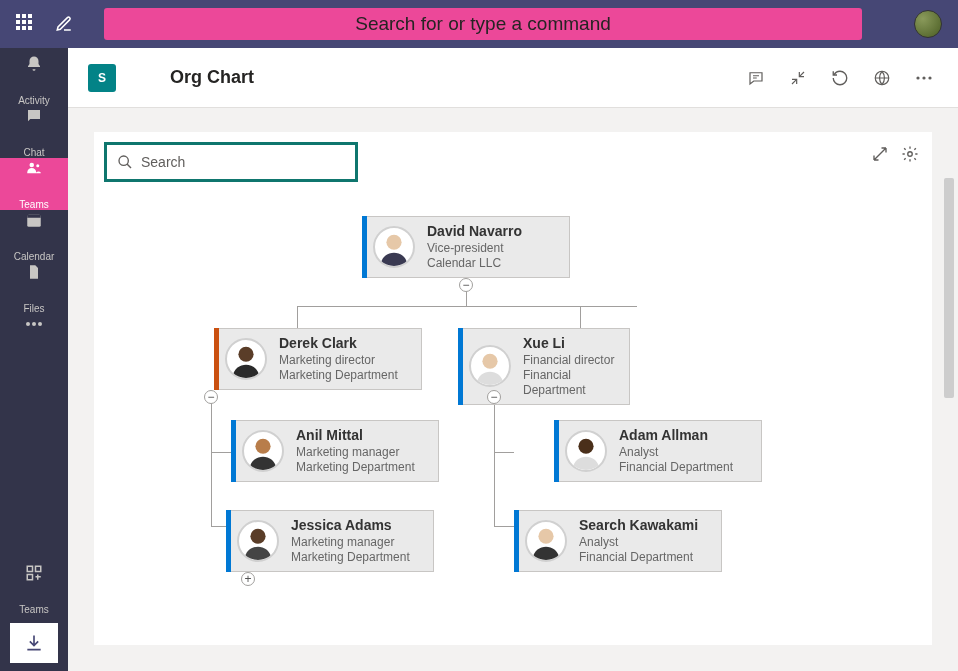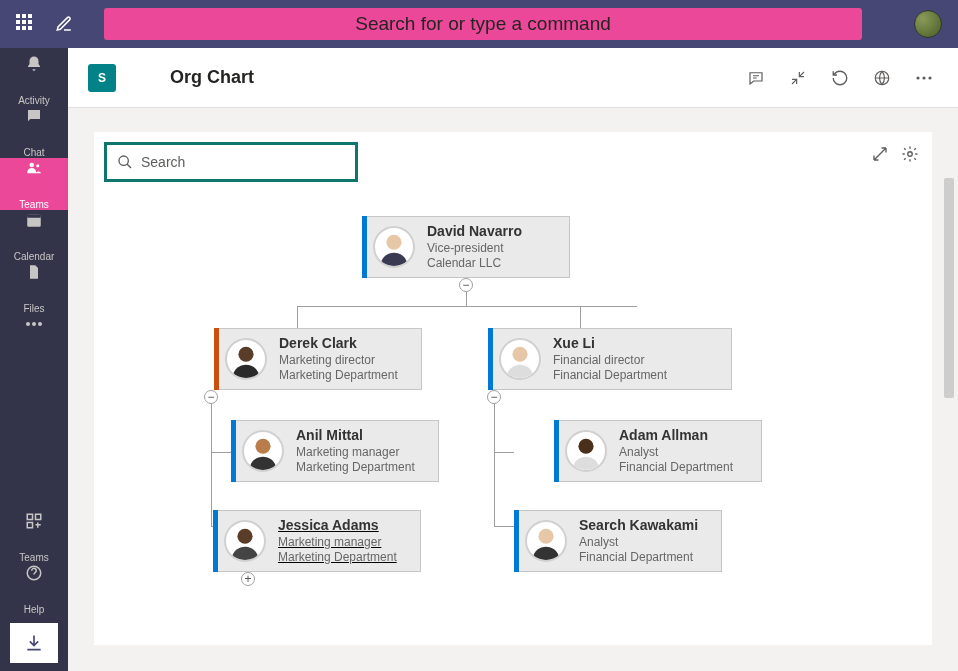--- a/index.html
+++ b/index.html
@@ -142,29 +142,20 @@
         <div class="ri-icon">
           <svg width="18" height="18" viewBox="0 0 24 24" fill="none" stroke="currentColor" stroke-width="2">
               <rect x="3" y="3" width="7" height="7"></rect>
               <rect x="14" y="3" width="7" height="7"></rect>
               <rect x="3" y="14" width="7" height="7"></rect>
               <path d="M17 14v7M14 17h7"></path>
             </svg>
         </div>
         <span>Teams</span>
       </div>
-      <div class="rail-item">
-        <div class="ri-icon">
-          <svg width="18" height="18" viewBox="0 0 24 24" fill="none" stroke="currentColor" stroke-width="2">
-              <circle cx="12" cy="12" r="9"></circle>
-              <path d="M9 9a3 3 0 115 2c-1 1-2 1-2 3M12 18h.01"></path>
-            </svg>
-        </div>
-        <span>Help</span>
-      </div>
       <div class="rail-footer">
         <div class="download-box">
           <svg width="20" height="20" viewBox="0 0 24 24" fill="none" stroke="currentColor" stroke-width="2">
               <path d="M12 3v12M7 10l5 5 5-5M4 20h16"></path>
             </svg>
         </div>
       </div>
     </div>
 
     <div class="main">
@@ -271,21 +262,21 @@
                 </svg>
             </div>
             <div class="info">
               <div class="name">Derek Clark</div>
               <div class="role">Marketing director</div>
               <div class="dept">Marketing Department</div>
             </div>
           </div>
           <div class="minus" style="left:110px; top:258px;">−</div>
 
-          <div class="org-node" style="left:394px; top:196px; width:244px;">
+          <div class="org-node" style="left:364px; top:196px; width:172px;">
             <div class="bar" style="background:#0078d4"></div>
             <div class="ava">
               <svg viewBox="0 0 40 40">
                   <circle cx="20" cy="15" r="8" fill="#e6c8a8"></circle>
                   <path d="M6 40c0-10 8-14 14-14s14 4 14 14z" fill="#ddd"></path>
                 </svg>
             </div>
             <div class="info">
               <div class="name">Xue Li</div>
               <div class="role">Financial director</div>
@@ -302,21 +293,21 @@
                   <path d="M6 40c0-10 8-14 14-14s14 4 14 14z" fill="#333"></path>
                 </svg>
             </div>
             <div class="info">
               <div class="name">Anil Mittal</div>
               <div class="role">Marketing manager</div>
               <div class="dept">Marketing Department</div>
             </div>
           </div>
 
-          <div class="org-node" style="left:119px; top:378px; width:208px;text-decoration:underline;">
+          <div class="org-node" style="left:132px; top:378px; width:208px;">
             <div class="bar" style="background:#0078d4"></div>
             <div class="ava">
               <svg viewBox="0 0 40 40">
                   <circle cx="20" cy="15" r="8" fill="#5a3d28"></circle>
                   <path d="M6 40c0-10 8-14 14-14s14 4 14 14z" fill="#444"></path>
                 </svg>
             </div>
             <div class="info">
               <div class="name">Jessica Adams</div>
               <div class="role">Marketing manager</div>

